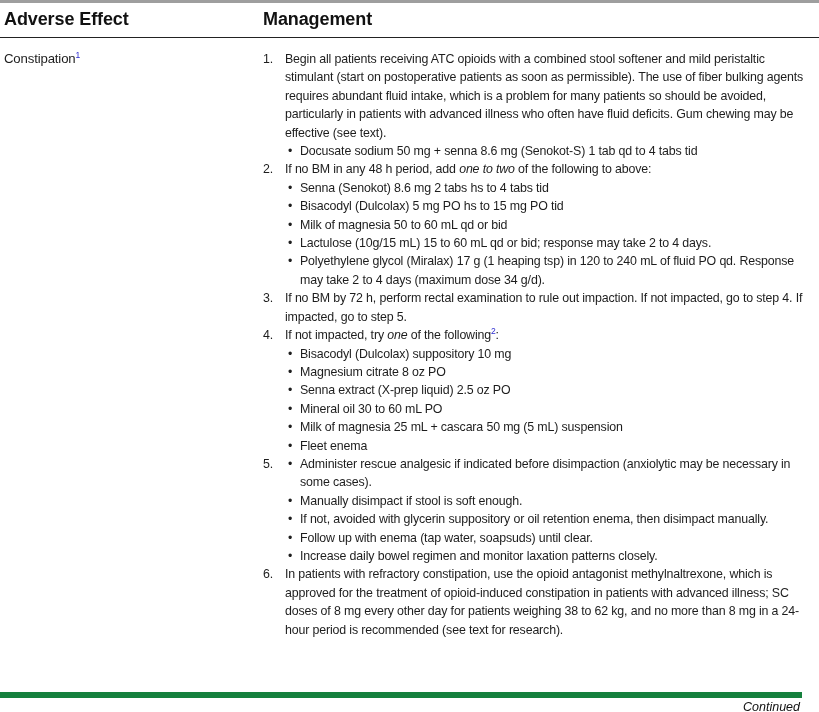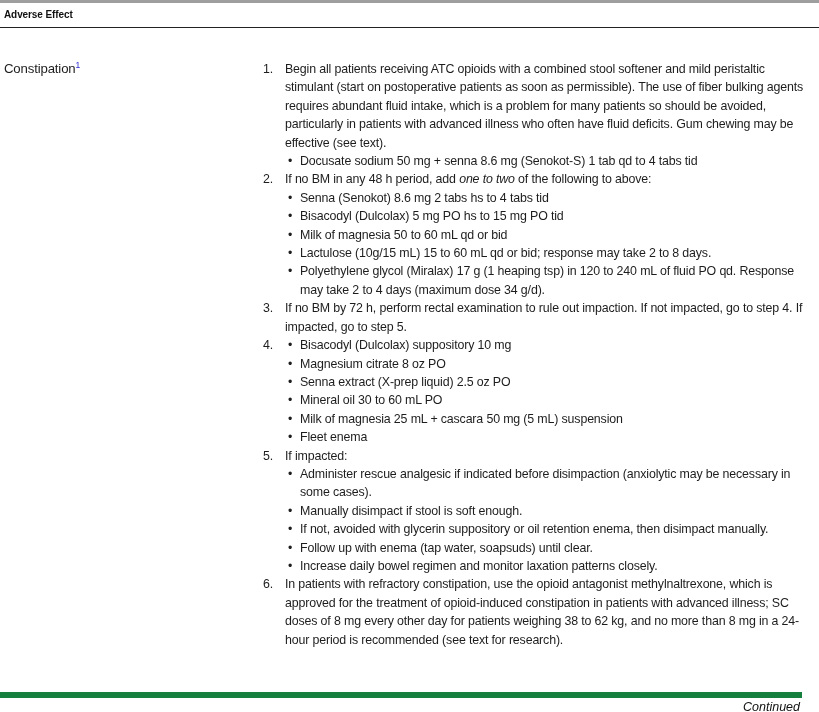--- a/index.html
+++ b/index.html
@@ -2,45 +2,46 @@
 <html><head>
 <meta charset="utf-8">
 <style>
   html,body{margin:0;padding:0;background:#fff;}
   .page{
     width:819px;height:712px;position:relative;overflow:hidden;background:#ffffff;
     font-family:"Liberation Sans",sans-serif;color:#1d1d1d;
   }
   .top-rule{height:3px;background:#9e9e9e;}
   .header-row{display:flex;align-items:flex-end;border-bottom:1.5px solid #222;padding:6px 0 7px 0;}
-  .th{font-weight:700;font-size:10px;color:#111;letter-spacing:-0.1px;}
+  .th{font-weight:700;font-size:18px;color:#111;letter-spacing:-0.1px;}
   .col-left{width:263px;padding-left:4px;box-sizing:border-box;flex-shrink:0;}
   .col-right{flex:1;padding-right:4px;box-sizing:border-box;}
   .body-row{display:flex;padding-top:12px;}
-  .cell{font-size:12.4px;line-height:18.4px;letter-spacing:-0.15px;margin-top:20px;}
+  .cell{font-size:12.4px;line-height:18.4px;letter-spacing:-0.15px;}
   .adverse-label{font-size:13.2px;}
   .step{display:flex;}
   .step-num{width:22px;flex-shrink:0;}
   .step-body{flex:1;min-width:0;}
   .bullet{display:flex;padding-left:3px;}
   .bullet-marker{width:12px;flex-shrink:0;}
   .bullet-text{flex:1;min-width:0;}
   sup.foot{color:#2b2bd0;font-size:8.5px;line-height:0;}
   i{}
   .footer{position:absolute;left:0;right:17px;top:692px;border-top:6px solid #15803d;}
   .continued{display:block;text-align:right;font-style:italic;font-size:12.5px;padding:2px 2px 0 0;color:#111;}
 </style>
 </head>
 <body>
 
 <div class="page">
   <div class="top-rule"></div>
 
   <div class="header-row">
     <div class="col-left th">Adverse Effect</div>
+    <div class="col-right th">Management</div>
   </div>
 
   <div class="body-row">
     <div class="col-left cell adverse-label">
       <span>Constipation</span><sup class="foot">1</sup>
     </div>
     <div class="col-right cell" id="steps">
         <div class="step">
           <span class="step-num">1.</span>
           <div class="step-body">
@@ -62,37 +63,38 @@
             <div class="bullet">
               <span class="bullet-marker">•</span>
               <div class="bullet-text"><span>Bisacodyl (Dulcolax) 5 mg PO hs to 15 mg PO tid</span></div>
             </div>
             <div class="bullet">
               <span class="bullet-marker">•</span>
               <div class="bullet-text"><span>Milk of magnesia 50 to 60 mL qd or bid</span></div>
             </div>
             <div class="bullet">
               <span class="bullet-marker">•</span>
-              <div class="bullet-text"><span>Lactulose (10g/15 mL) 15 to 60 mL qd or bid; response may take 2 to 8 days.</span></div>
+              <div class="bullet-text"><span>Lactulose (10g/15 mL) 15 to 60 mL qd or bid; response may take 2 to 4 days.</span></div>
             </div>
             <div class="bullet">
               <span class="bullet-marker">•</span>
               <div class="bullet-text"><span>Polyethylene glycol (Miralax) 17 g (1 heaping tsp) in 120 to 240 mL of fluid PO qd. Response may take 2 to 4 days (maximum dose 34 g/d).</span></div>
             </div>
           </div>
         </div>
         <div class="step">
           <span class="step-num">3.</span>
           <div class="step-body">
             <div class="step-intro"><span>If no BM by 72 h, perform rectal examination to rule out impaction. If not impacted, go to step 4. If impacted, go to step 5.</span></div>
           </div>
         </div>
         <div class="step">
           <span class="step-num">4.</span>
           <div class="step-body">
+            <div class="step-intro"><span>If not impacted, try </span><i>one</i><span> of the following</span><sup class="foot">2</sup><span>:</span></div>
             <div class="bullet">
               <span class="bullet-marker">•</span>
               <div class="bullet-text"><span>Bisacodyl (Dulcolax) suppository 10 mg</span></div>
             </div>
             <div class="bullet">
               <span class="bullet-marker">•</span>
               <div class="bullet-text"><span>Magnesium citrate 8 oz PO</span></div>
             </div>
             <div class="bullet">
               <span class="bullet-marker">•</span>
@@ -108,21 +110,20 @@
             </div>
             <div class="bullet">
               <span class="bullet-marker">•</span>
               <div class="bullet-text"><span>Fleet enema</span></div>
             </div>
           </div>
         </div>
         <div class="step">
           <span class="step-num">5.</span>
           <div class="step-body">
-            <div class="step-intro"><span>If impacted:</span></div>
             <div class="bullet">
               <span class="bullet-marker">•</span>
               <div class="bullet-text"><span>Administer rescue analgesic if indicated before disimpaction (anxiolytic may be necessary in some cases).</span></div>
             </div>
             <div class="bullet">
               <span class="bullet-marker">•</span>
               <div class="bullet-text"><span>Manually disimpact if stool is soft enough.</span></div>
             </div>
             <div class="bullet">
               <span class="bullet-marker">•</span>

